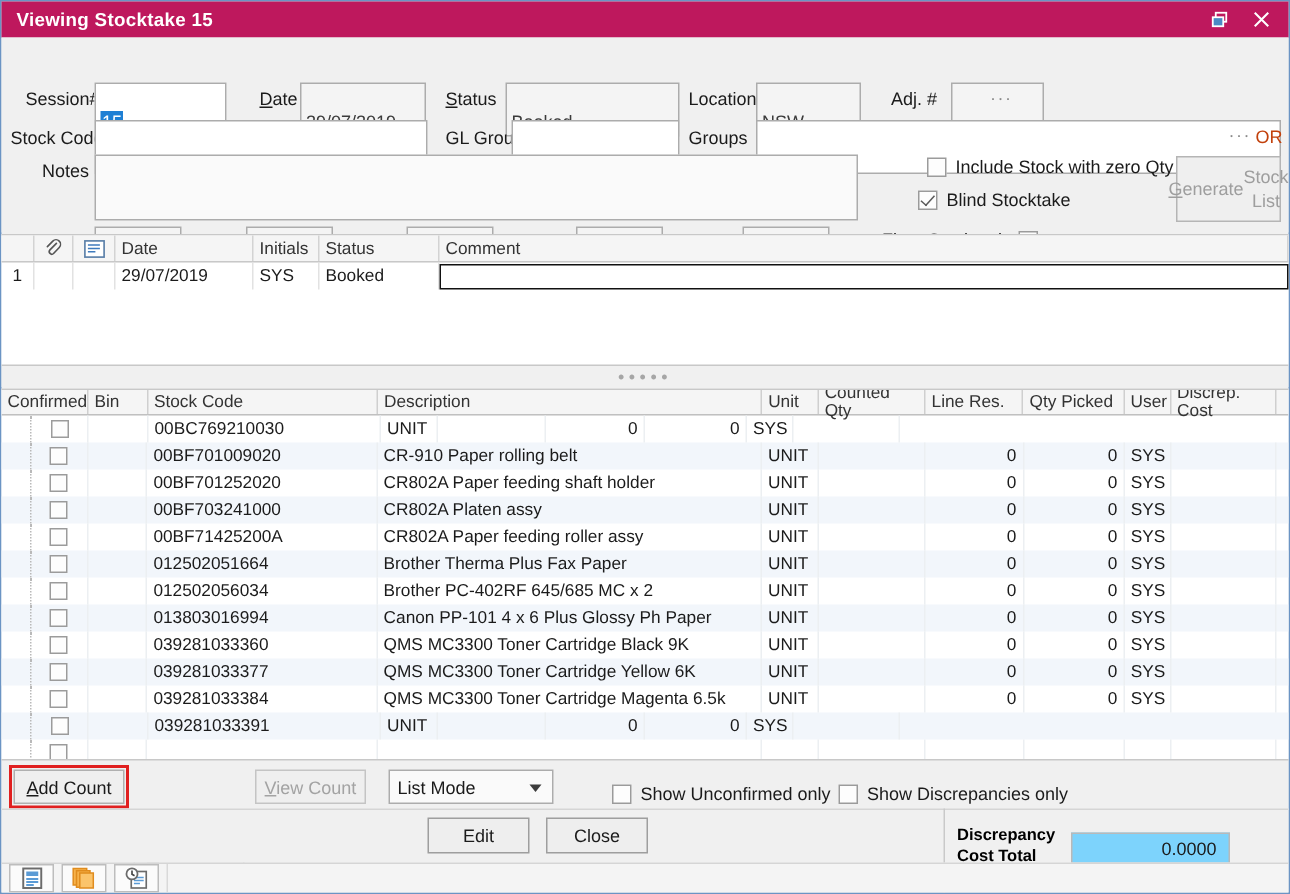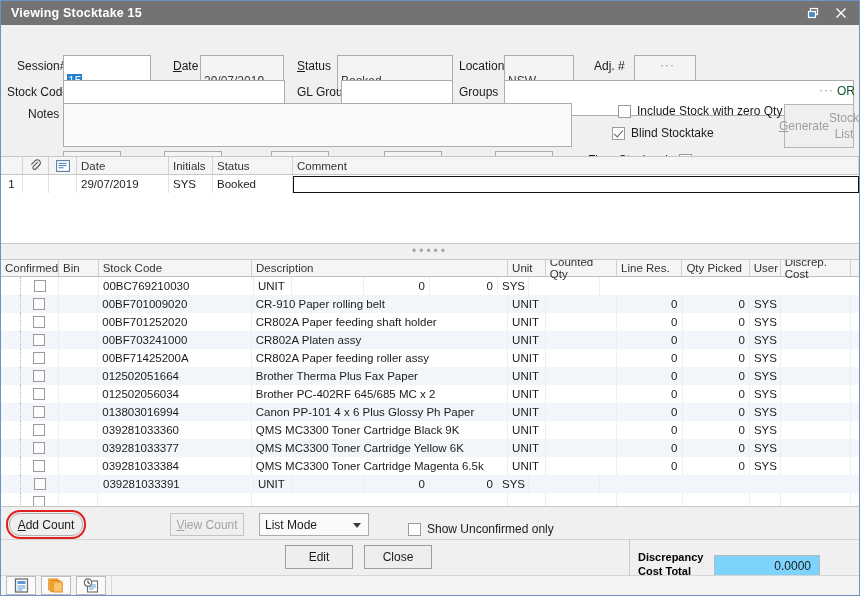--- a/index.html
+++ b/index.html
@@ -5,21 +5,21 @@
   html,body{margin:0;padding:0;}
   body{
     width:860px;height:596px;overflow:hidden;
     font-family:"Liberation Sans","DejaVu Sans",sans-serif;
     font-size:12px;color:#1b1b1b;background:#f0f0f0;
   }
   .win{position:relative;width:860px;height:596px;background:#f0f0f0;
         border:1px solid #6b94c4;box-sizing:border-box;}
 
   
-  .titlebar{height:24px;background:#737373;display:flex;align-items:center;
+  .titlebar{height:24px;background:#be185d;display:flex;align-items:center;
             padding:0 4px 0 10px;box-sizing:border-box;}
   .title-text{color:#fff;font-weight:bold;font-size:12.5px;flex:1;letter-spacing:.2px;}
   .tb-btn{width:28px;height:22px;display:flex;align-items:center;justify-content:center;
           color:#fff;cursor:default;}
   .tb-btn svg{display:block;}
 
   
   .form{position:relative;height:130px;background:#f0f0f0;}
   .lbl{position:absolute;font-size:12px;color:#1b1b1b;white-space:nowrap;}
   .lbl u{text-decoration:underline;}
@@ -97,21 +97,21 @@
   .rowcb .cb{width:12px;height:12px;}
 
   
   .actionbar{position:absolute;left:0;top:505px;width:858px;height:33px;background:#f0f0f0;
              border-top:1px solid #c8c8c8;}
   .btn{position:absolute;border:1px solid #b0b0b0;background:#efefef;font-size:12px;
        color:#1b1b1b;display:flex;align-items:center;justify-content:center;
        box-sizing:border-box;cursor:default;}
   .btn u{text-decoration:underline;}
   .btn.disabled{color:#a3a3a3;border-color:#c4c4c4;}
-  .btn.hl{outline:2px solid #e02020;outline-offset:1px;border-radius:11px;}
+  .btn.hl{outline:2px solid #e02020;outline-offset:1px;}
   .combo{position:absolute;border:1px solid #acacac;background:#fafafa;font-size:12px;
          box-sizing:border-box;display:flex;align-items:center;padding-left:5px;color:#1b1b1b;}
   .combo .arrow{position:absolute;right:7px;top:50%;margin-top:-2px;width:0;height:0;
        border-left:4px solid transparent;border-right:4px solid transparent;
        border-top:5px solid #3c3c3c;}
 
   
   .footer{position:absolute;left:0;top:538px;width:858px;height:36px;background:#f0f0f0;
           border-top:1px solid #d5d5d5;box-sizing:border-box;}
   .fdiv{position:absolute;left:628px;top:538px;width:1px;height:56px;background:#c9c9c9;}
@@ -169,21 +169,21 @@
 
     <span class="lbl" style="left:6px;top:60px;">Stock Code</span>
     <div class="fld white" style="left:62px;top:55px;width:222px;"></div>
 
     <span class="lbl" style="left:296px;top:60px;">GL Group</span>
     <div class="fld white" style="left:340px;top:55px;width:112px;"></div>
 
     <span class="lbl" style="left:458px;top:60px;">Groups</span>
     <div class="fld white" style="left:503px;top:55px;width:350px;"></div>
     <span class="dots" style="left:818px;top:58px;">···</span>
-    <span class="lbl" style="left:836px;top:59px;color:#14532d;">OR</span>
+    <span class="lbl" style="left:836px;top:59px;color:#c2410c;">OR</span>
 
     <span class="lbl" style="left:27px;top:82px;">Notes</span>
     <div class="notes" style="left:62px;top:78px;width:509px;height:44px;"></div>
 
     <div class="cbwrap" style="left:617px;top:79px;">
       <span class="cb"></span>
       <span>Include Stock with zero Qty</span>
     </div>
     <div class="cbwrap" style="left:611px;top:101px;">
       <span class="cb checked"></span>
@@ -489,20 +489,24 @@
 
     <div class="combo" style="left:258px;top:6px;width:110px;height:23px;">
       <span>List Mode</span>
       <span class="arrow"></span>
     </div>
 
     <div class="cbwrap" style="left:407px;top:15px;">
       <span class="cb"></span>
       <span>Show Unconfirmed only</span>
     </div>
+    <div class="cbwrap" style="left:558px;top:15px;">
+      <span class="cb"></span>
+      <span>Show Discrepancies only</span>
+    </div>
   </div>
 
   <div class="footer"></div>
   <div class="fdiv"></div>
 
   <div class="fbtn" style="left:284px;top:544px;width:68px;height:24px;">Edit</div>
   <div class="fbtn" style="left:363px;top:544px;width:68px;height:24px;">Close</div>
 
   <div class="disc-lbl" style="left:637px;top:549px;">
     <div>Discrepancy</div>

